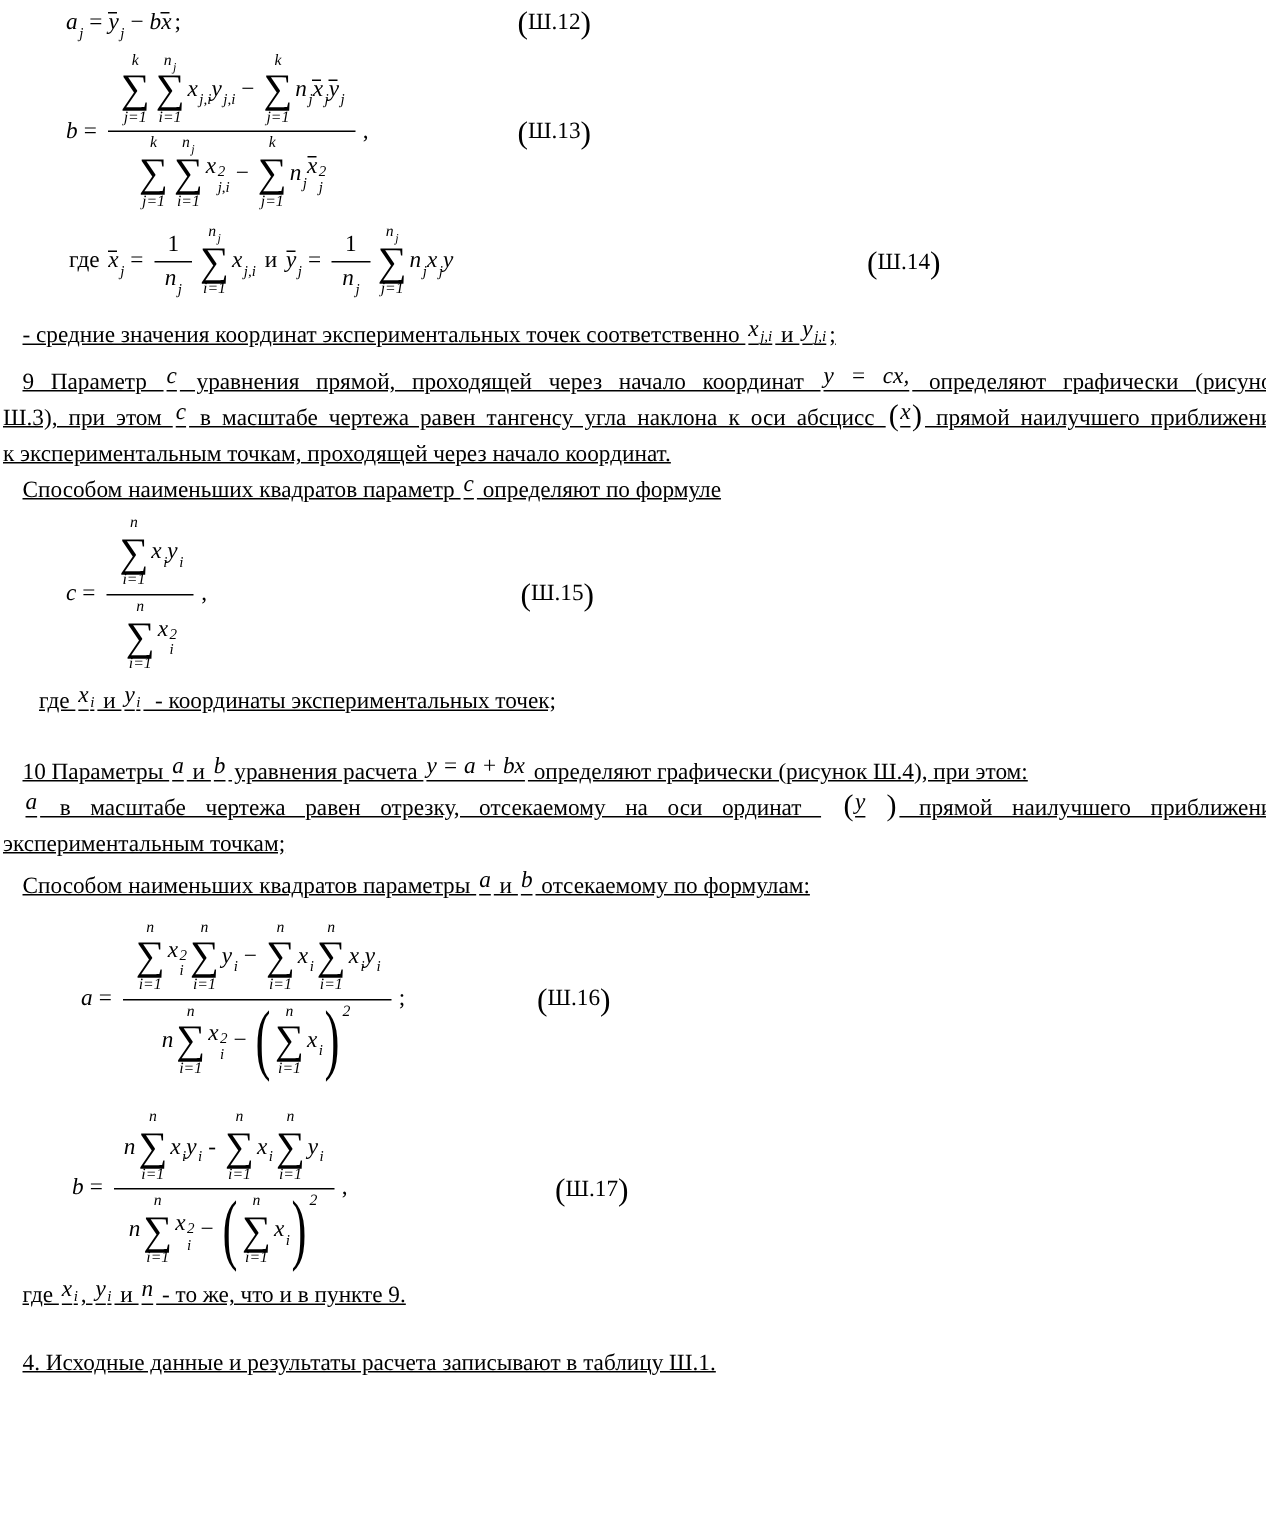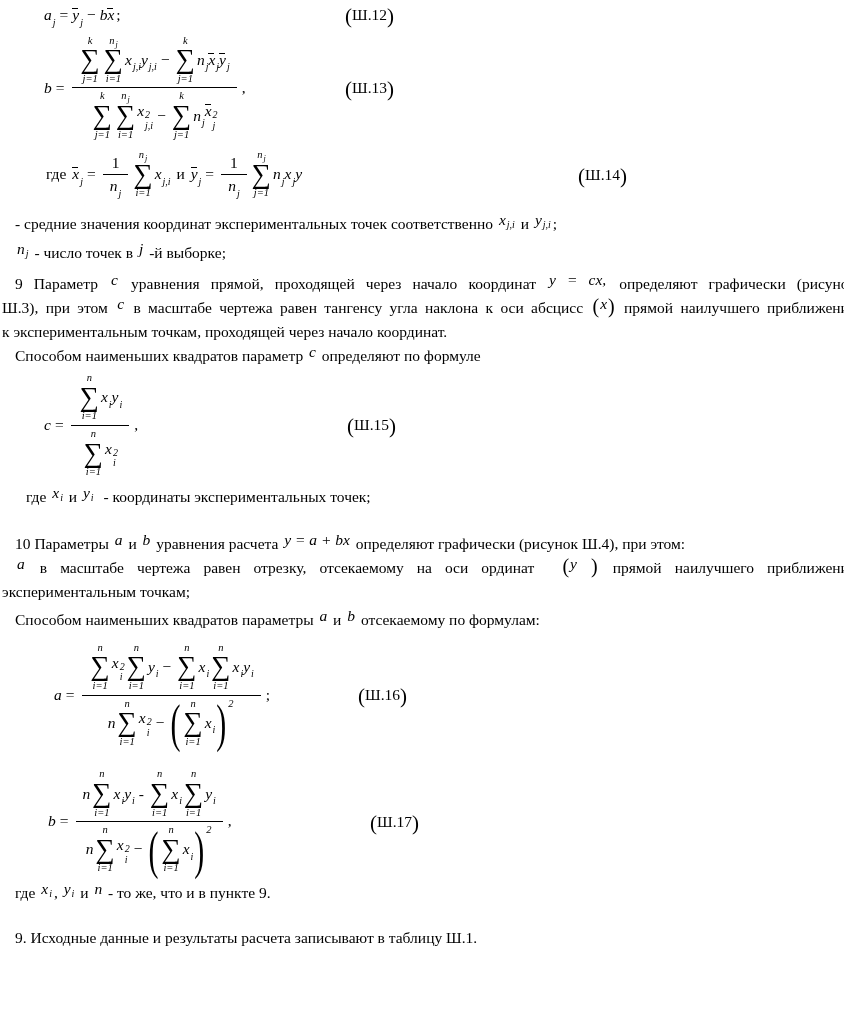--- a/index.html
+++ b/index.html
@@ -4,21 +4,21 @@
 <style>
   html,body{margin:0;padding:0;background:#fff;}
   .page{
     position:relative; width:844px; height:1025px; overflow:hidden;
     background:#fff; color:#000;
     font-family:"Liberation Serif","DejaVu Serif",serif;
     font-size:15.5px; line-height:24px;
   }
   
   .para{margin-left:2px; width:840px;}
-  .para .pline{line-height:24px; min-height:24px; white-space:pre-wrap;}
+  .para .pline{line-height:24px; min-height:24px; white-space:pre-wrap;text-decoration:underline;}
   .just{width:854px;}
   .just .pline:not(:last-child){text-align:justify; text-align-last:justify;}
   .just .pline:first-child{text-indent:13px;}
   .deflist .pline{text-indent:13px;}
   .single .pline{text-indent:13px;}
   .w15 .pline:nth-child(2){text-indent:95px;}
   .w15 .pline:first-child{text-indent:24px;}
   .rt{white-space:pre-wrap;}
   .rm{font-style:italic; position:relative; top:-4px; margin:0 2px; white-space:pre;}
   .rmv{font-style:italic;}
@@ -340,21 +340,20 @@
         </span>
         <span class="mvar">
           <span class="mbase">y</span>
         </span>
       </span>
     <span class="eqnum"><span class="eqp">(</span><span>Ш.14</span><span class="eqp">)</span></span>
   </div>
 
   <div class="para deflist defs">
       <div class="pline"><span class="rt">- средние значения координат экспериментальных точек соответственно </span><span class="rm"><span class="rmv">x</span><span class="rsub">j,i</span></span><span class="rt"> и </span><span class="rm"><span class="rmv">y</span><span class="rsub">j,i</span></span><span class="rt">;</span></div>
-      <div class="pline"><span class="rm"><span class="rmv">n</span><span class="rsub">j</span></span><span class="rt"> - число точек в </span><span class="rm"><span class="rmv">j</span></span><span class="rt"> -й выборке;</span></div>
     </div>
 
   <div class="para just p9">
       <div class="pline"><span class="rt">9 Параметр </span><span class="rm"><span class="rmv">c</span></span><span class="rt"> уравнения прямой, проходящей через начало координат </span><span class="rm"><span class="rmv">y = cx,</span></span><span class="rt"> определяют графически (рисунок</span></div>
       <div class="pline"><span class="rt">Ш.3), при этом </span><span class="rm"><span class="rmv">c</span></span><span class="rt"> в масштабе чертежа равен тангенсу угла наклона к оси абсцисс </span><span class="rm"><span class="rp">(</span><span class="rpv">x</span><span class="rp">)</span></span><span class="rt"> прямой наилучшего приближения</span></div>
       <div class="pline"><span class="rt">к экспериментальным точкам, проходящей через начало координат.</span></div>
     </div>
 
   <div class="para single">
       <div class="pline"><span class="rt">Способом наименьших квадратов параметр </span><span class="rm"><span class="rmv">c</span></span><span class="rt"> определяют по формуле</span></div>
@@ -719,16 +718,16 @@
         </span>
       </span>
     <span class="eqnum"><span class="eqp">(</span><span>Ш.17</span><span class="eqp">)</span></span>
   </div>
 
   <div class="para single w17">
       <div class="pline"><span class="rt">где </span><span class="rm"><span class="rmv">x</span><span class="rsub">i</span></span><span class="rt">, </span><span class="rm"><span class="rmv">y</span><span class="rsub">i</span></span><span class="rt"> и </span><span class="rm"><span class="rmv">n</span></span><span class="rt"> - то же, что и в пункте 9.</span></div>
     </div>
 
   <div class="para single p11">
-      <div class="pline"><span class="rt">9. Исходные данные и результаты расчета записывают в таблицу Ш.1.</span></div>
+      <div class="pline"><span class="rt">4. Исходные данные и результаты расчета записывают в таблицу Ш.1.</span></div>
     </div>
 
 </div>
 
 </body></html>

